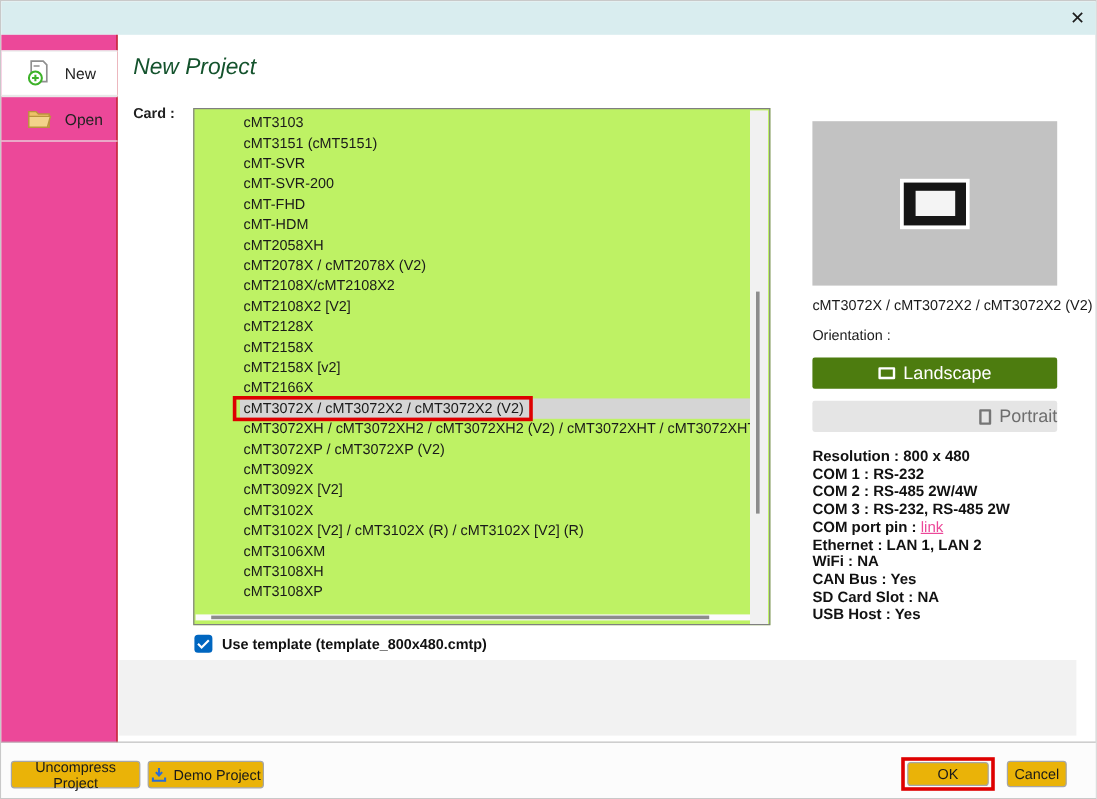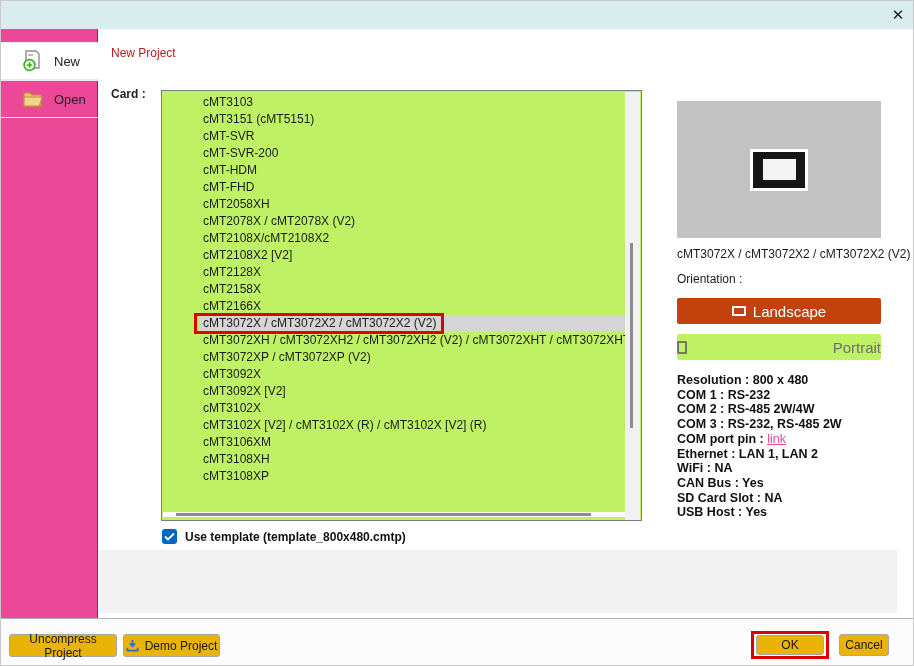--- a/index.html
+++ b/index.html
@@ -17,21 +17,21 @@
   
   .sidebar { position: absolute; left: 0; top: 28px; width: 97px; height: 590px;
              background: #ec4899; border-right: 1px solid #b91c1c; }
   .side-item { position: absolute; left: 0; width: 97px; height: 38px;
                display: flex; align-items: center; font-size: 13px; color: #222;
                border-top: 1px solid #e8e8e8; border-bottom: 1px solid #e8e8e8; cursor: pointer; }
   .side-item.active { background: #fff; }
   .side-item .ic { margin-left: 20px; margin-right: 9px; display: inline-flex; }
 
   
-  .page-title { position: absolute; left: 110px; top: 45px; font-size: 12px; color: #b91c1c; }
+  .page-title { position: absolute; left: 110px; top: 45px; font-size: 19px; color: #14532d; font-style: italic; }
   .model-label { position: absolute; left: 110px; top: 86px; font-size: 12px; font-weight: 700; color: #1f1f1f; }
 
   
   .listbox { position: absolute; left: 160px; top: 89px; width: 481px; height: 431px;
              background: #bef264; border: 1px solid #7f7f7f; }
   .rows { position: absolute; left: 1px; top: 3px; width: 463px; height: 418px; overflow: hidden; }
   .row { height: 17px; line-height: 17px; font-size: 12px; color: #1a1a1a;
          white-space: nowrap; margin-left: 37px; padding-left: 3px; cursor: default; }
   .row.group { margin-left: 5px; padding-left: 0; display: flex; align-items: center; }
   .row.group .glabel { margin-left: 6px; }
@@ -45,27 +45,27 @@
 
   
   .preview-box { position: absolute; left: 676px; top: 100px; width: 204px; height: 137px;
                  background: #c2c2c2; display: flex; align-items: center; justify-content: center; }
   .device { width: 52px; height: 36px; background: #161616; outline: 3px solid #fff;
             display: flex; align-items: center; justify-content: center; }
   .device-screen { width: 33px; height: 21px; background: #f4f4f4; }
   .preview-caption { position: absolute; left: 676px; top: 246px; font-size: 12px; color: #1a1a1a; background: #fff; }
   .orientation-label { position: absolute; left: 676px; top: 271px; font-size: 12px; color: #1a1a1a; }
   .btn-landscape { position: absolute; left: 676px; top: 297px; width: 204px; height: 26px;
-                   background: #c2410c; border: none; border-radius: 2px; color: #fff; font-size: 15px;
+                   background: #4d7c0f; border: none; border-radius: 2px; color: #fff; font-size: 15px;
                    display: flex; align-items: center; justify-content: center; gap: 7px; cursor: pointer;
                    font-family: "Liberation Sans", sans-serif; }
   .land-ic { width: 14px; height: 10px; border: 2px solid #fff; border-radius: 1px; }
   .btn-portrait { position: absolute; left: 676px; top: 333px; width: 204px; height: 26px;
-                  background: #bef264; border: none; border-radius: 2px; color: #6e6e6e; font-size: 15px;
-                  display: flex; align-items: center; justify-content: space-between; gap: 7px; cursor: pointer;
+                  background: #e5e5e5; border: none; border-radius: 2px; color: #6e6e6e; font-size: 15px;
+                  display: flex; align-items: center; justify-content: flex-end; gap: 7px; cursor: pointer;
                   font-family: "Liberation Sans", sans-serif; }
   .port-ic { width: 10px; height: 13px; border: 2px solid #757575; border-radius: 1px; }
   .specs { position: absolute; left: 676px; top: 372px; }
   .spec-line { font-size: 12.5px; font-weight: 700; color: #111; line-height: 14.7px; white-space: nowrap; }
   .spec-line a { color: #ec4899; font-weight: 400; }
 
   
   .template-row { position: absolute; left: 161px; top: 528px; display: flex; align-items: center; cursor: pointer; }
   .cbx { width: 15px; height: 15px; background: #0066c0; border-radius: 3px;
          display: flex; align-items: center; justify-content: center; }
@@ -120,28 +120,29 @@
 
   <div class="page-title">New Project</div>
   <div class="model-label">Card :</div>
 
   <div class="listbox">
     <div class="rows">
         <div class="row"><span class="">cMT3103</span></div>
         <div class="row"><span class="">cMT3151 (cMT5151)</span></div>
         <div class="row"><span class="">cMT-SVR</span></div>
         <div class="row"><span class="">cMT-SVR-200</span></div>
+        <div class="row"><span class="">cMT-FHD</span></div>
         <div class="row"><span class="">cMT-HDM</span></div>
-        <div class="row"><span class="">cMT-FHD</span></div>
         <div class="row"><span class="">cMT2058XH</span></div>
         <div class="row"><span class="">cMT2078X / cMT2078X (V2)</span></div>
         <div class="row"><span class="">cMT2108X/cMT2108X2</span></div>
         <div class="row"><span class="">cMT2108X2 [V2]</span></div>
         <div class="row"><span class="">cMT2128X</span></div>
         <div class="row"><span class="">cMT2158X</span></div>
+        <div class="row"><span class="">cMT2158X [v2]</span></div>
         <div class="row"><span class="">cMT2166X</span></div>
         <div class="row selected"><span class="">cMT3072X / cMT3072X2 / cMT3072X2 (V2)</span><div class="red-box"></div></div>
         <div class="row"><span class="">cMT3072XH / cMT3072XH2 / cMT3072XH2 (V2) / cMT3072XHT / cMT3072XHT (</span></div>
         <div class="row"><span class="">cMT3072XP / cMT3072XP (V2)</span></div>
         <div class="row"><span class="">cMT3092X</span></div>
         <div class="row"><span class="">cMT3092X [V2]</span></div>
         <div class="row"><span class="">cMT3102X</span></div>
         <div class="row"><span class="">cMT3102X [V2] / cMT3102X (R) / cMT3102X [V2] (R)</span></div>
         <div class="row"><span class="">cMT3106XM</span></div>
         <div class="row"><span class="">cMT3108XH</span></div>

